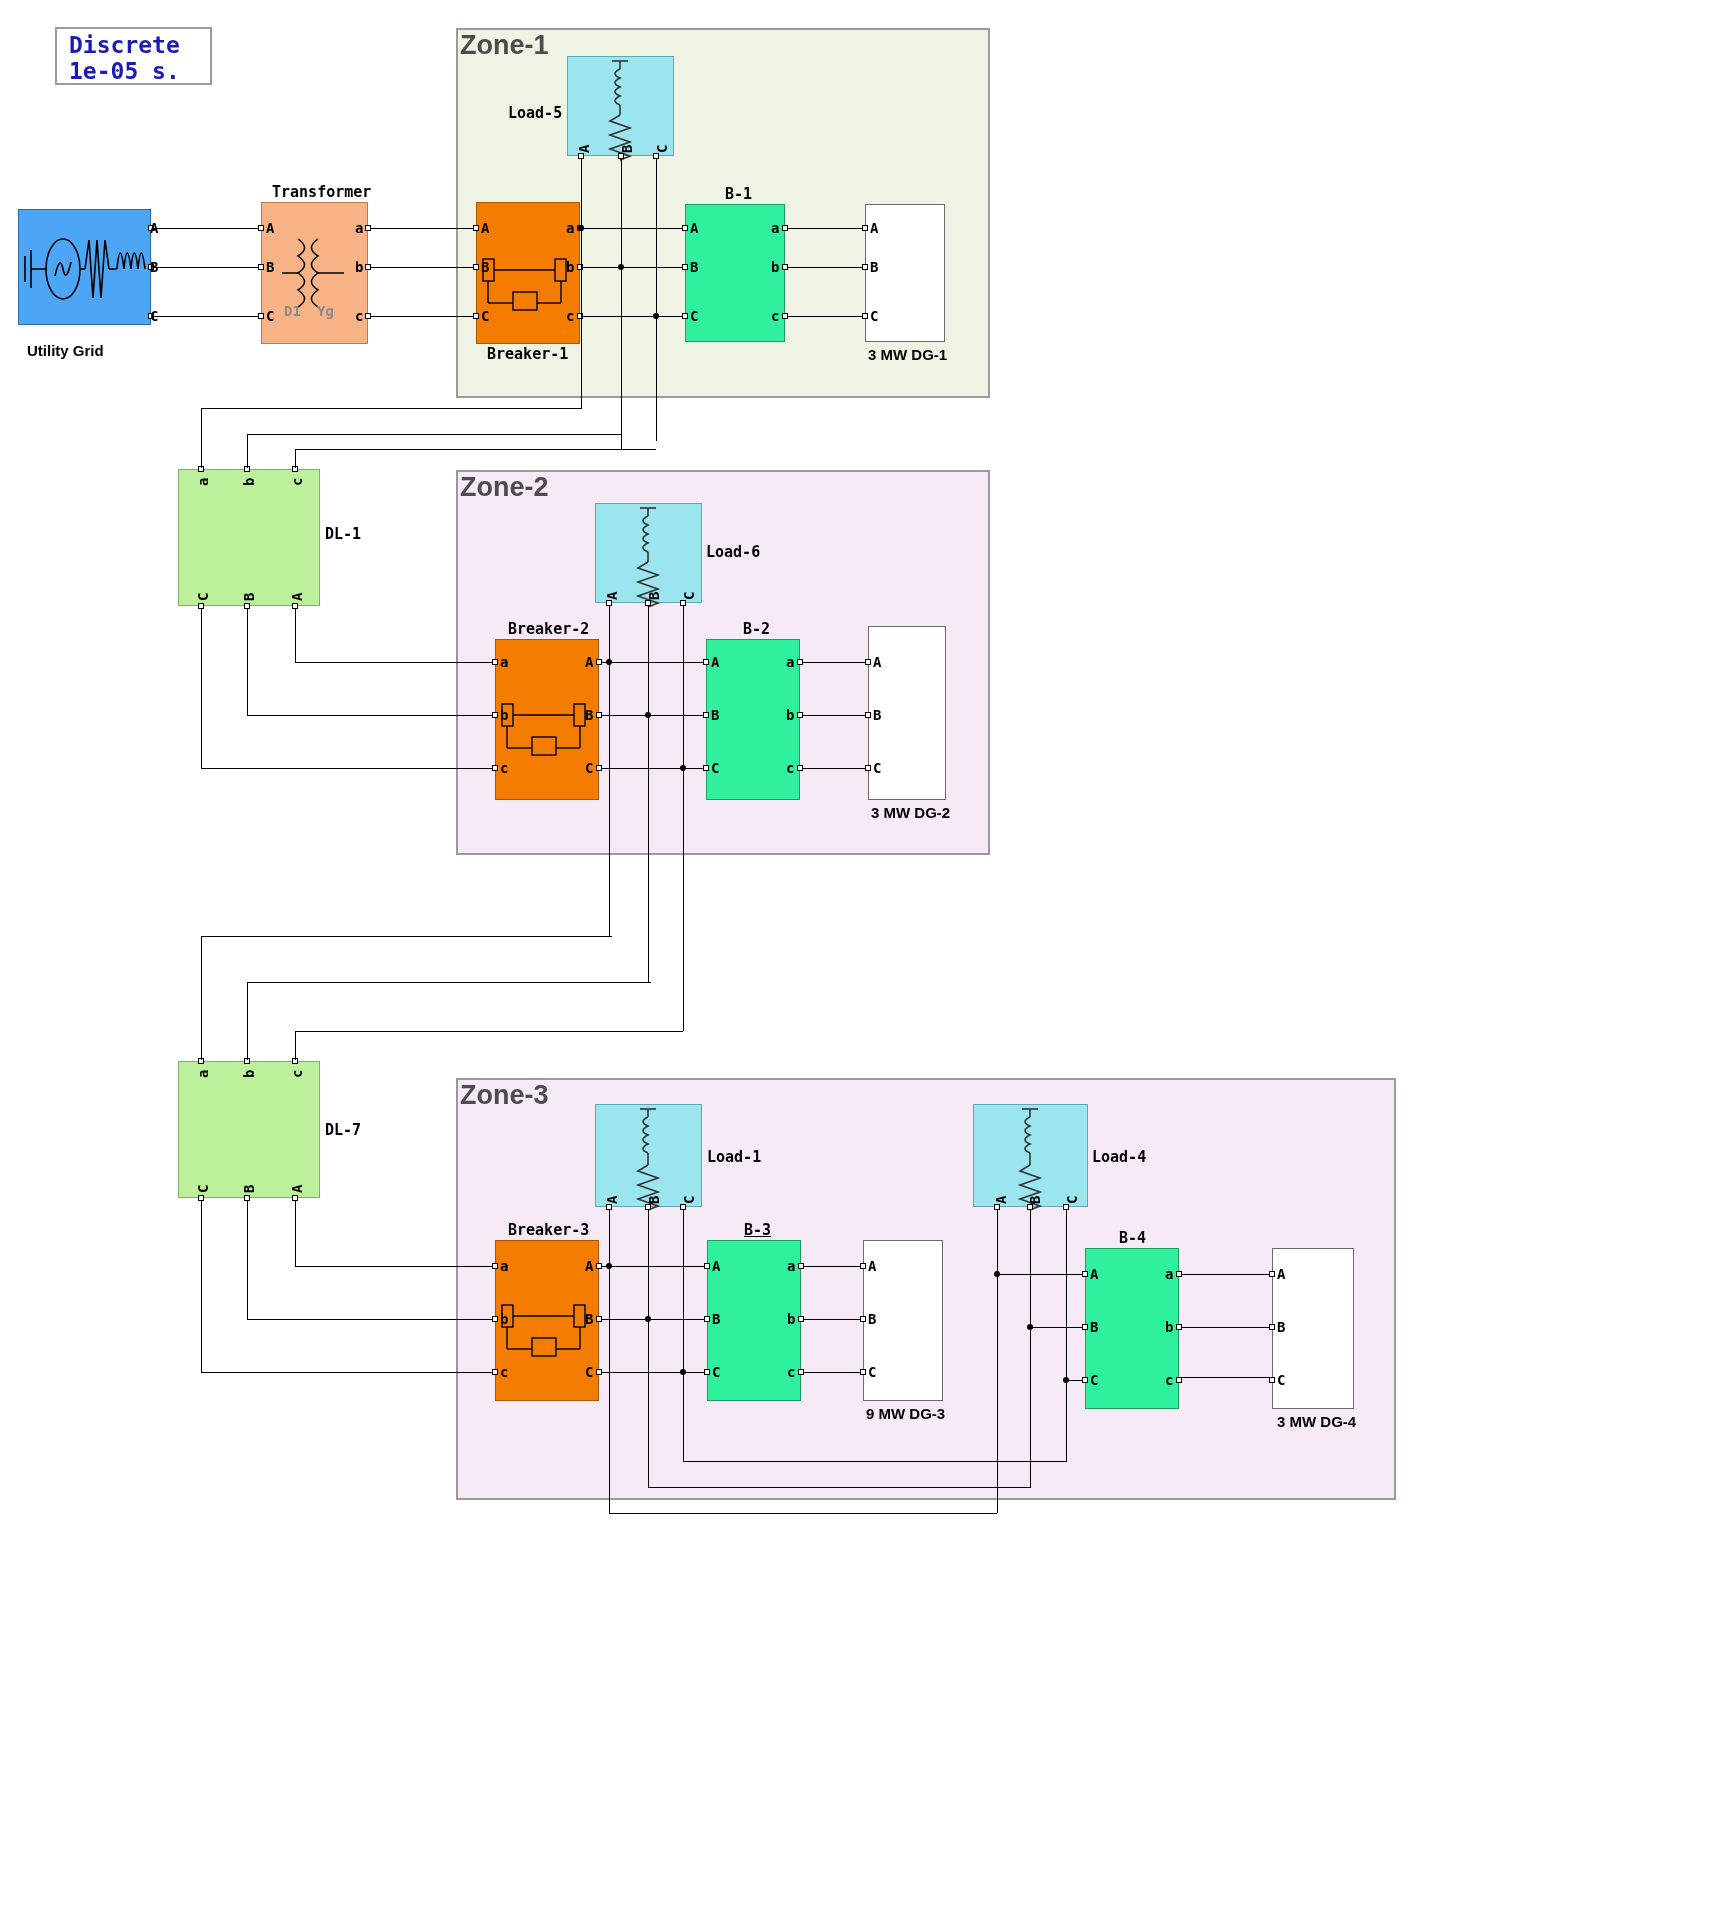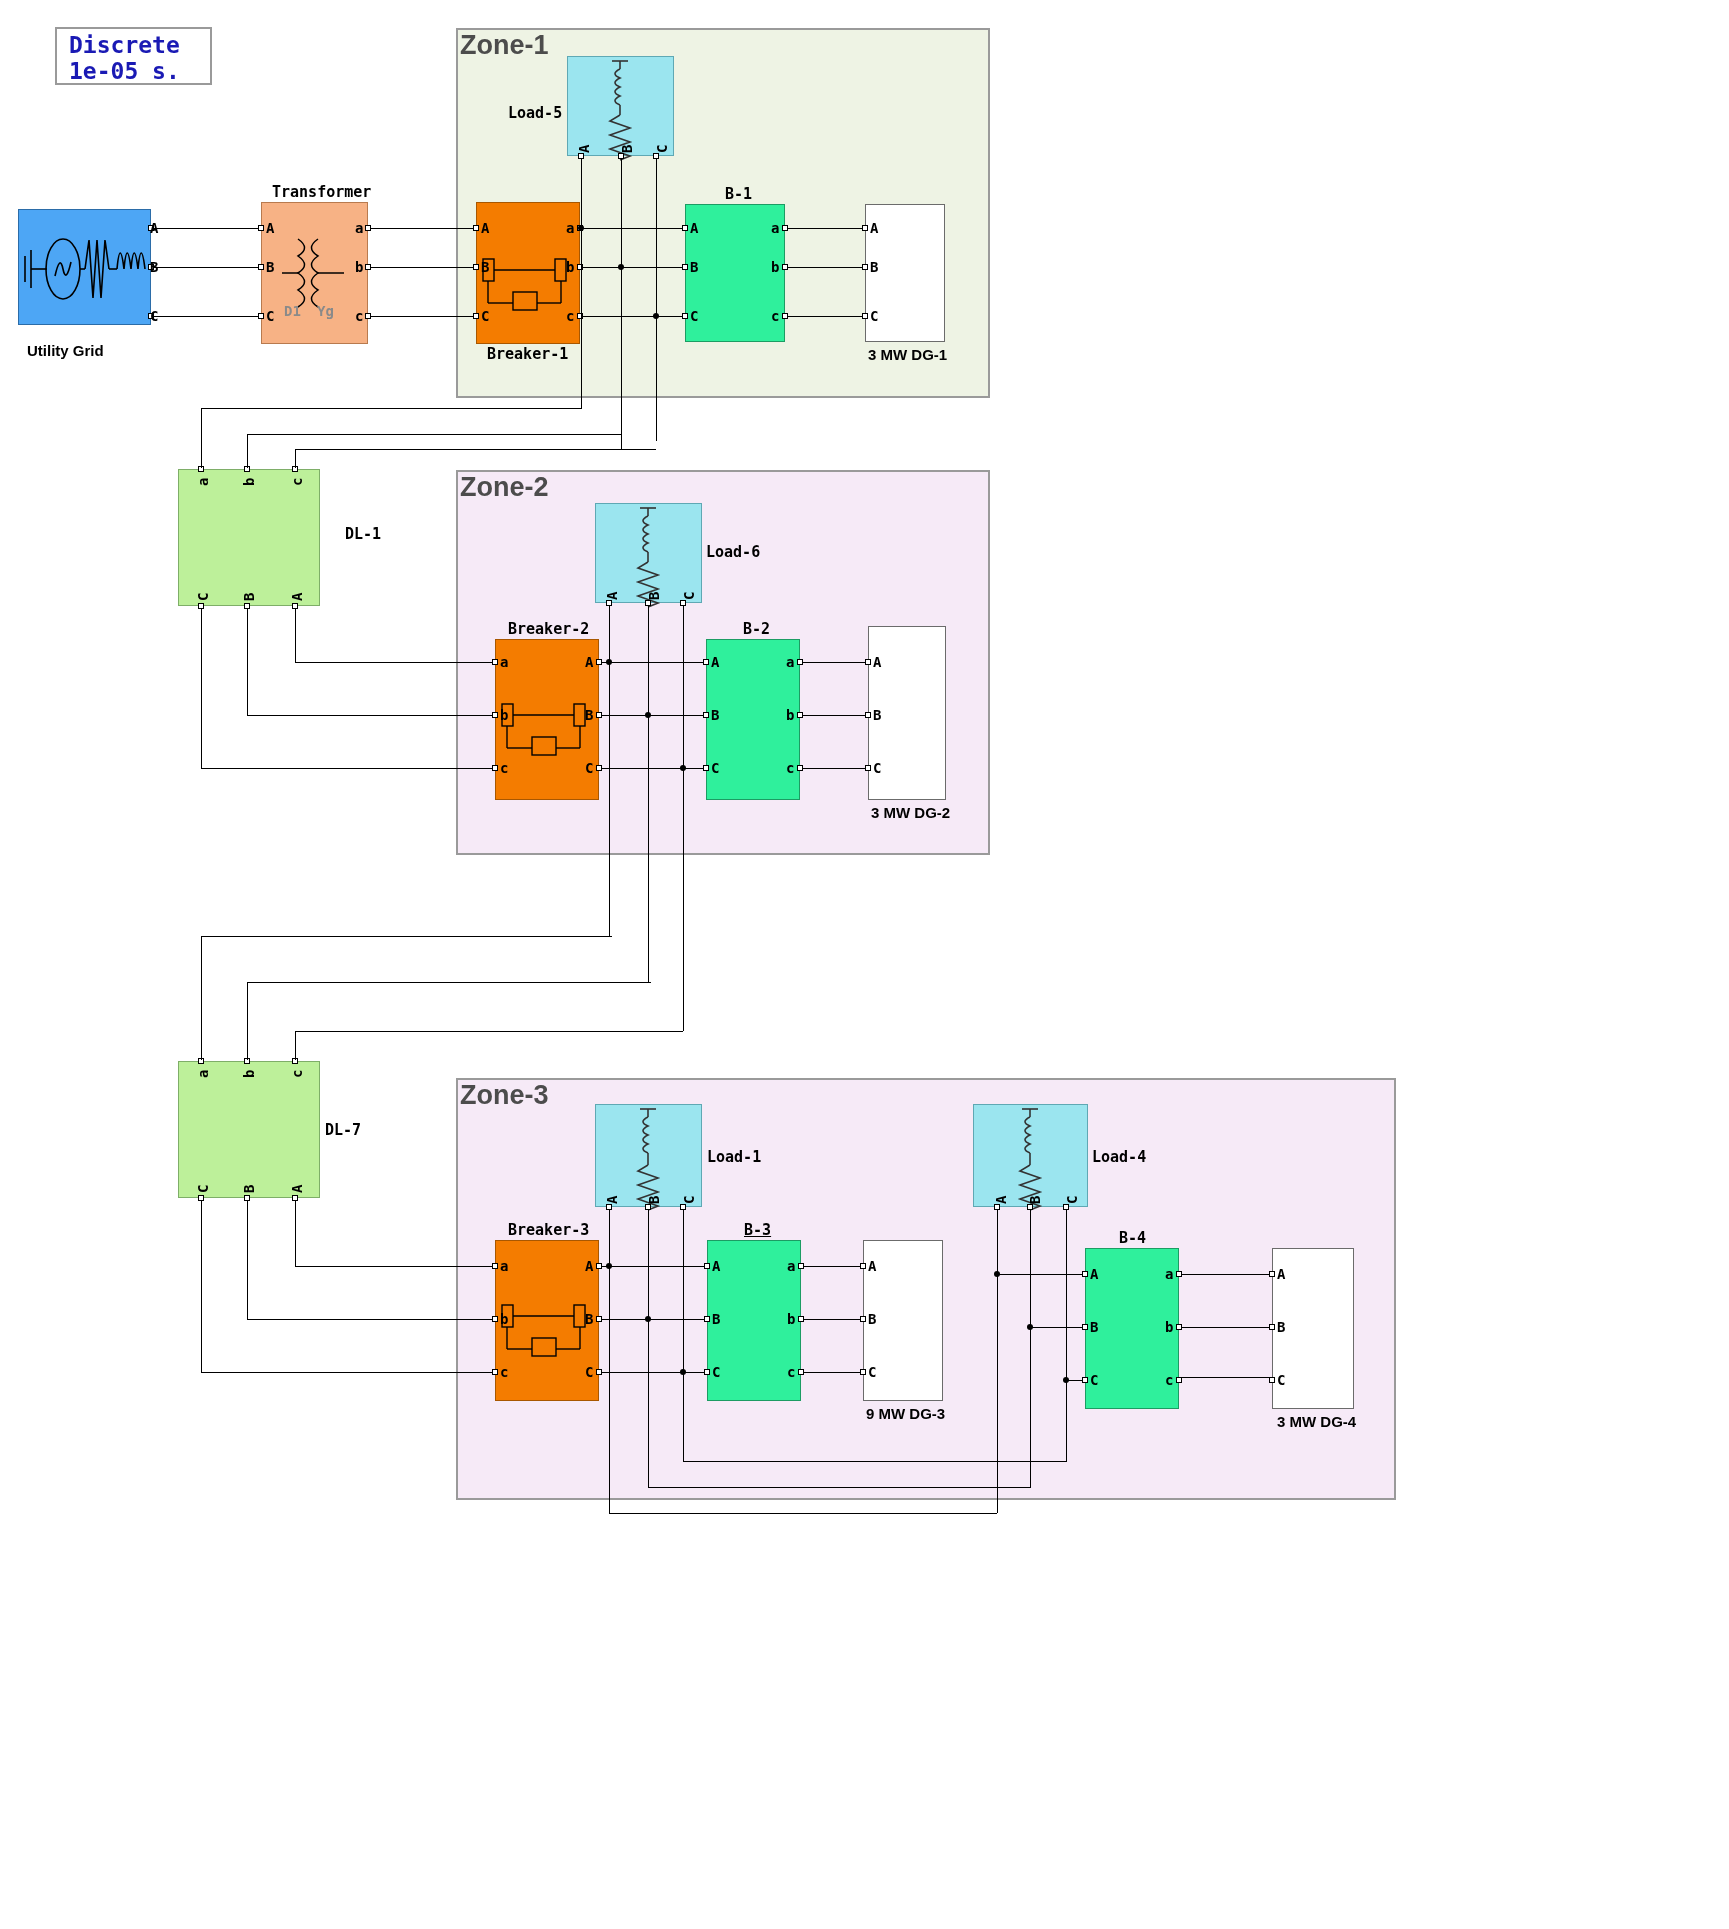--- a/index.html
+++ b/index.html
@@ -193,21 +193,21 @@
   <div class="plab" style="left:870px;top:221px;">A</div>
   <div class="port" style="left:862px;top:264px;"></div>
   <div class="plab" style="left:870px;top:260px;">B</div>
   <div class="port" style="left:862px;top:313px;"></div>
   <div class="plab" style="left:870px;top:309px;">C</div>
   <div class="w wh" style="left:788px;top:228px;width:74px;"></div>
   <div class="w wh" style="left:788px;top:267px;width:74px;"></div>
   <div class="w wh" style="left:788px;top:316px;width:74px;"></div>
 
   <div class="blk dl" style="left:178px;top:469px;width:142px;height:137px;"></div>
-  <div class="blk-title" style="left:325px;top:525px;margin-left:20px;">DL-1</div>
+  <div class="blk-title" style="left:325px;top:525px;">DL-1</div>
   <div class="port" style="left:198px;top:466px;"></div>
   <div class="plab rot" style="left:196px;top:486px;">a</div>
   <div class="port" style="left:244px;top:466px;"></div>
   <div class="plab rot" style="left:242px;top:486px;">b</div>
   <div class="port" style="left:292px;top:466px;"></div>
   <div class="plab rot" style="left:290px;top:486px;">c</div>
 
   <div class="port" style="left:198px;top:603px;"></div>
   <div class="plab rot" style="left:196px;top:601px;">C</div>
   <div class="port" style="left:244px;top:603px;"></div>

